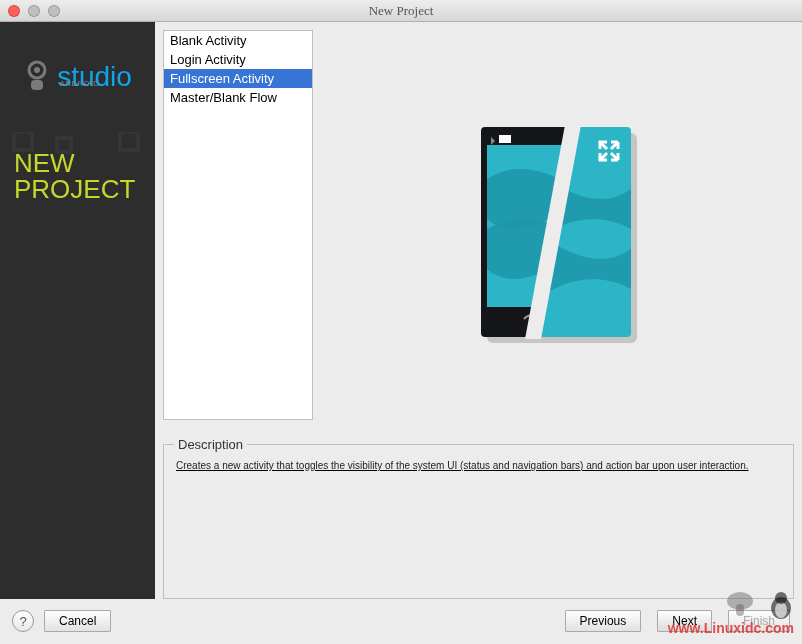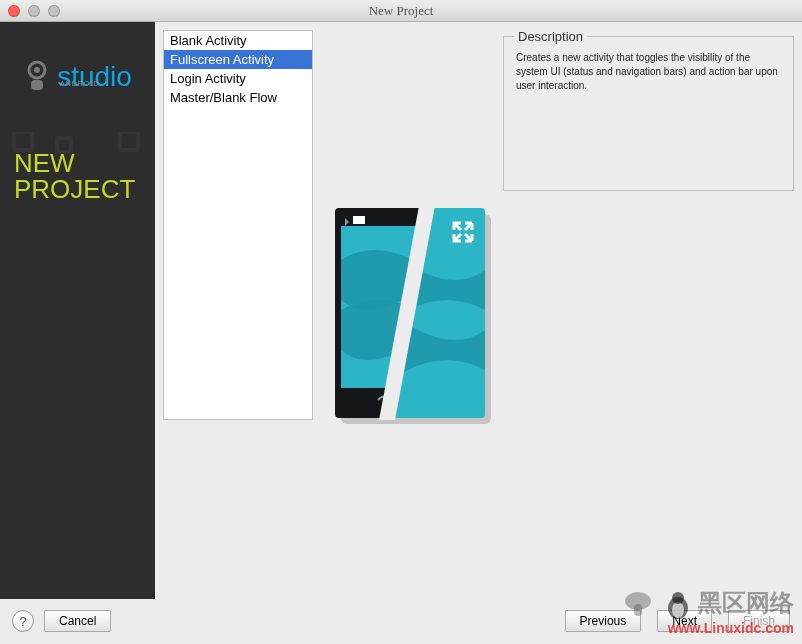--- a/index.html
+++ b/index.html
@@ -87,20 +87,21 @@
       top: 58px;
       left: 60px;
     }
     .bg-squares { position:absolute; inset:0; opacity:.22; }
     .sq { position:absolute; border:4px solid #535353; border-radius:3px; }
 
     .main {
       flex: 1;
       background: #ececec;
       display: flex;
+      flex-direction: column;
       padding: 8px 8px 0 8px;
     }
     .upper {
       flex: 1;
       display: flex;
       gap: 10px;
     }
     .activity-list {
       width: 150px;
       height: 390px;
@@ -129,20 +130,21 @@
     .phone-preview {
       position: relative;
     }
     .description-box {
       border: 1px solid #bfbfbf;
       background: #ececec;
       margin: 6px 0 0 0;
       padding: 14px 12px 22px 12px;
       position: relative;
       height: 155px;
+      text-decoration: underline;
     }
     .description-label {
       position: absolute;
       top: -8px;
       left: 10px;
       background: #ececec;
       padding: 0 4px;
       font-size: 13px;
       color: #333;
     }
@@ -234,22 +236,22 @@
         <span>NEW</span><br>
         <span>PROJECT</span>
       </div>
     </div>
   </div>
 
   <div class="main">
     <div class="upper">
       <div class="activity-list">
         <div class="activity-item">Blank Activity</div>
+        <div class="activity-item">Login Activity</div>
         <div class="activity-item selected">Fullscreen Activity</div>
-        <div class="activity-item">Login Activity</div>
         <div class="activity-item">Master/Blank Flow</div>
       </div>
       <div class="preview-area">
         <svg class="phone-preview" width="180" height="230" viewBox="0 0 180 230">
 
           <rect x="18" y="14" width="150" height="210" rx="6" fill="#c5c5c5"></rect>
 
           <defs>
             <clipPath id="leftClip">
                 <polygon points="12,8 100,8 60,218 12,218"></polygon>
@@ -312,16 +314,15 @@
   <div class="line1">
     <svg width="36" height="30" viewBox="0 0 36 30">
         <ellipse cx="15" cy="11" rx="13" ry="9" fill="rgba(80,80,80,.4)"></ellipse>
         <rect x="11" y="14" width="8" height="12" rx="4" fill="rgba(80,80,80,.4)"></rect>
       </svg>
     <svg width="26" height="30" viewBox="0 0 26 30">
         <ellipse cx="13" cy="18" rx="10" ry="11" fill="rgba(20,20,20,.6)"></ellipse>
         <ellipse cx="13" cy="20" rx="6" ry="8" fill="rgba(240,240,240,.7)"></ellipse>
         <circle cx="13" cy="8" r="6" fill="rgba(20,20,20,.6)"></circle>
       </svg>
-    <span>黑区网络</span>
   </div>
   <div class="line2">www.Linuxidc.com</div>
 </div>
 
 </body></html>

